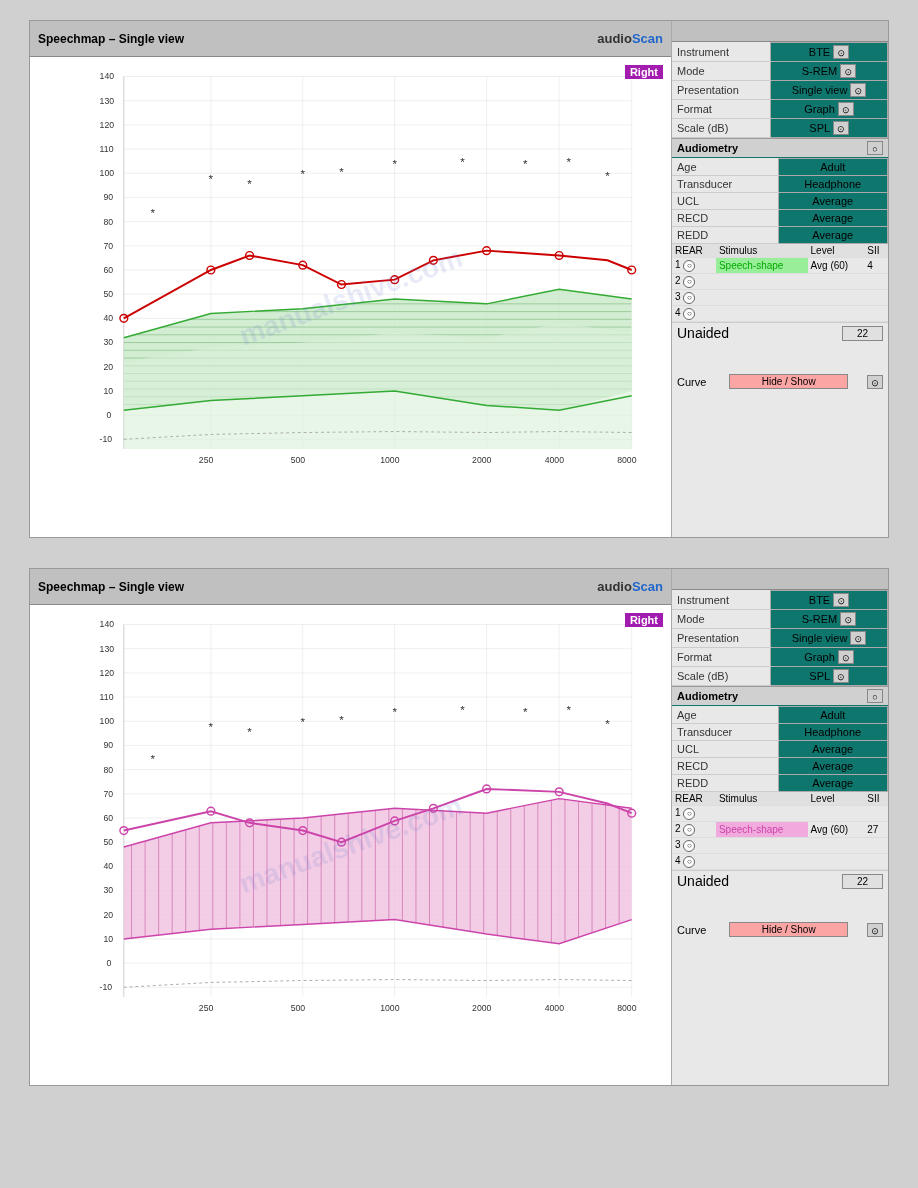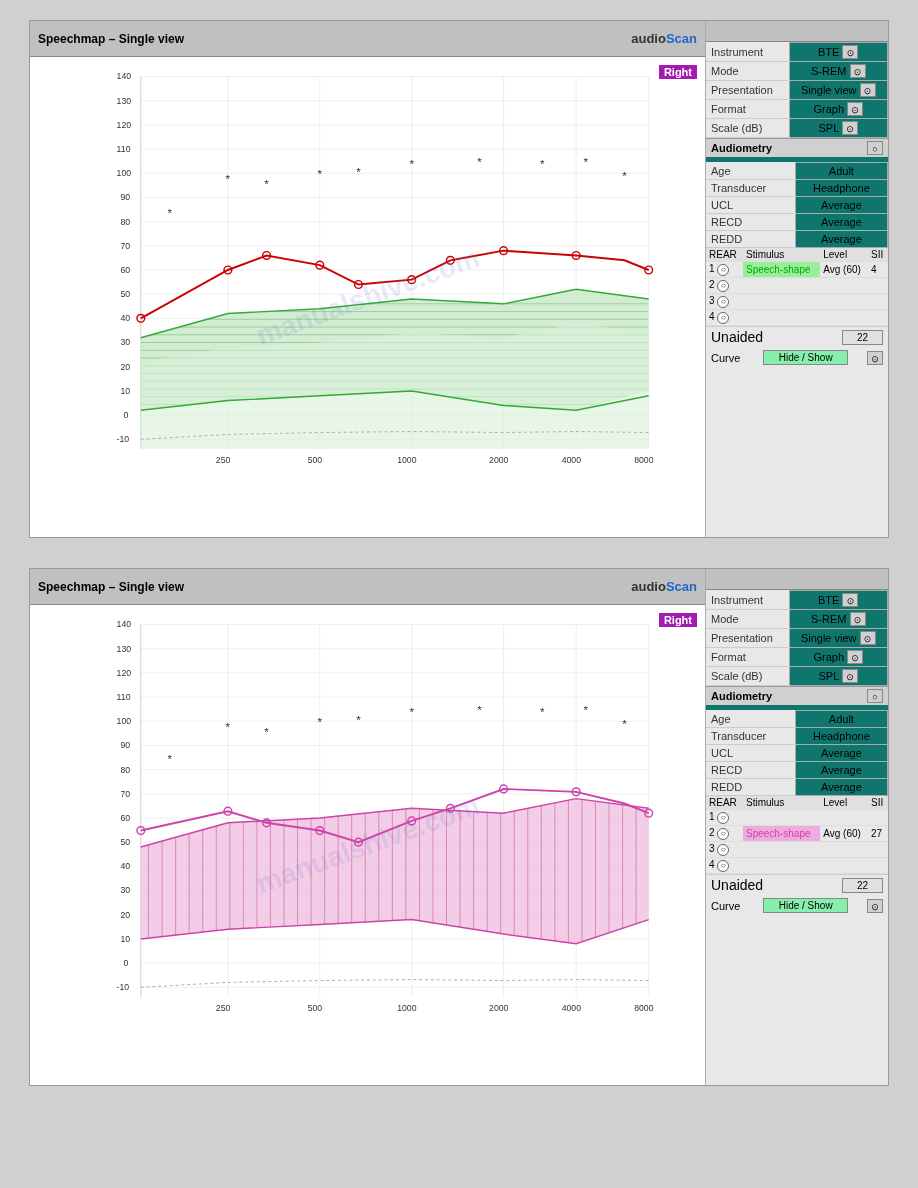--- a/index.html
+++ b/index.html
@@ -62,21 +62,21 @@
       top: 8px;
       right: 8px;
       background: #a21caf;
       color: white;
       font-weight: bold;
       font-size: 11px;
       padding: 1px 5px;
     }
 
     .panel-right {
-      width: 182px;
+      width: 216px;
       background: #e8e8e8;
       padding: 0;
     }
 
     .info-table {
       width: 100%;
       border-collapse: collapse;
     }
 
     .info-table td {
@@ -97,21 +97,21 @@
     }
 
     .info-row-header {
       background: #d0d0d0;
       font-weight: bold;
       display: flex;
       justify-content: space-between;
       align-items: center;
       padding: 2px 5px;
       border-top: 1px solid #999;
-      border-bottom: 5px solid #0f766e;
+      border-bottom: 1px solid #0f766e;
     }
 
     .dropdown-icon {
       display: inline-block;
       width: 16px;
       height: 14px;
       background: #d0d0d0;
       border: 1px solid #888;
       text-align: center;
       line-height: 14px;
@@ -149,24 +149,25 @@
     }
 
     .green-text { color: #00aa00; }
     .pink-text { color: #cc44aa; }
 
     .hide-show-row {
       display: flex;
       align-items: center;
       padding: 3px 5px;
       gap: 19px;
+      margin-top: 28px;
     }
 
     .hide-show-btn {
-      background: #86efac;
+      background: #fca5a5;
       border: 1px solid #888;
       padding: 1px 6px;
       font-size: 10px;
       flex: 1;
       text-align: center;
       cursor: pointer;
     }
 
     .unaided-row {
       display: flex;

